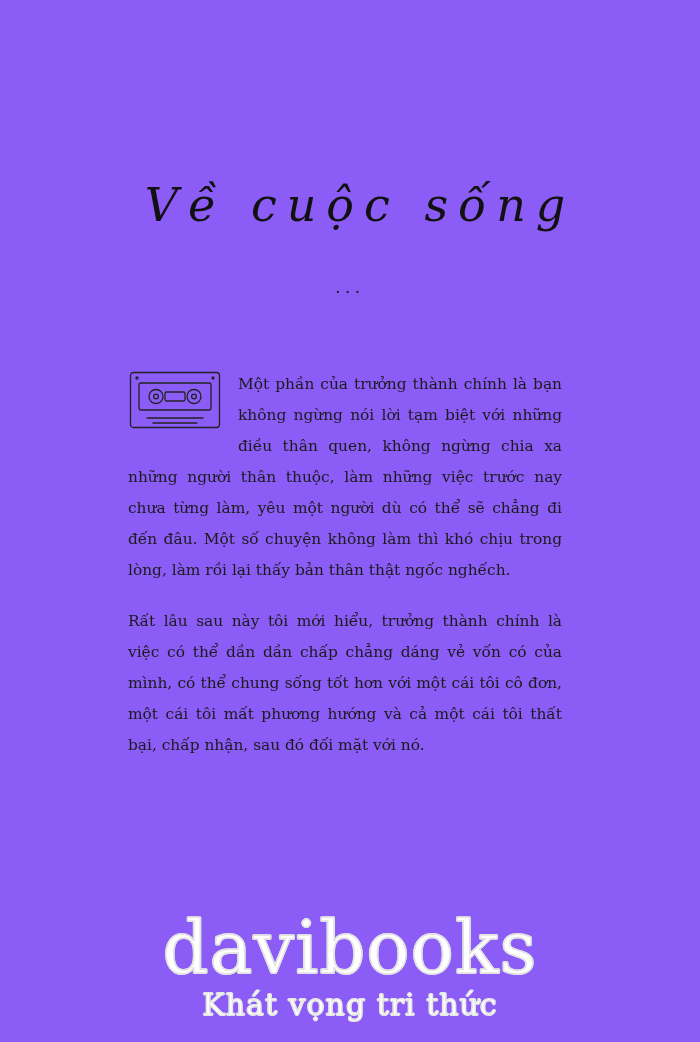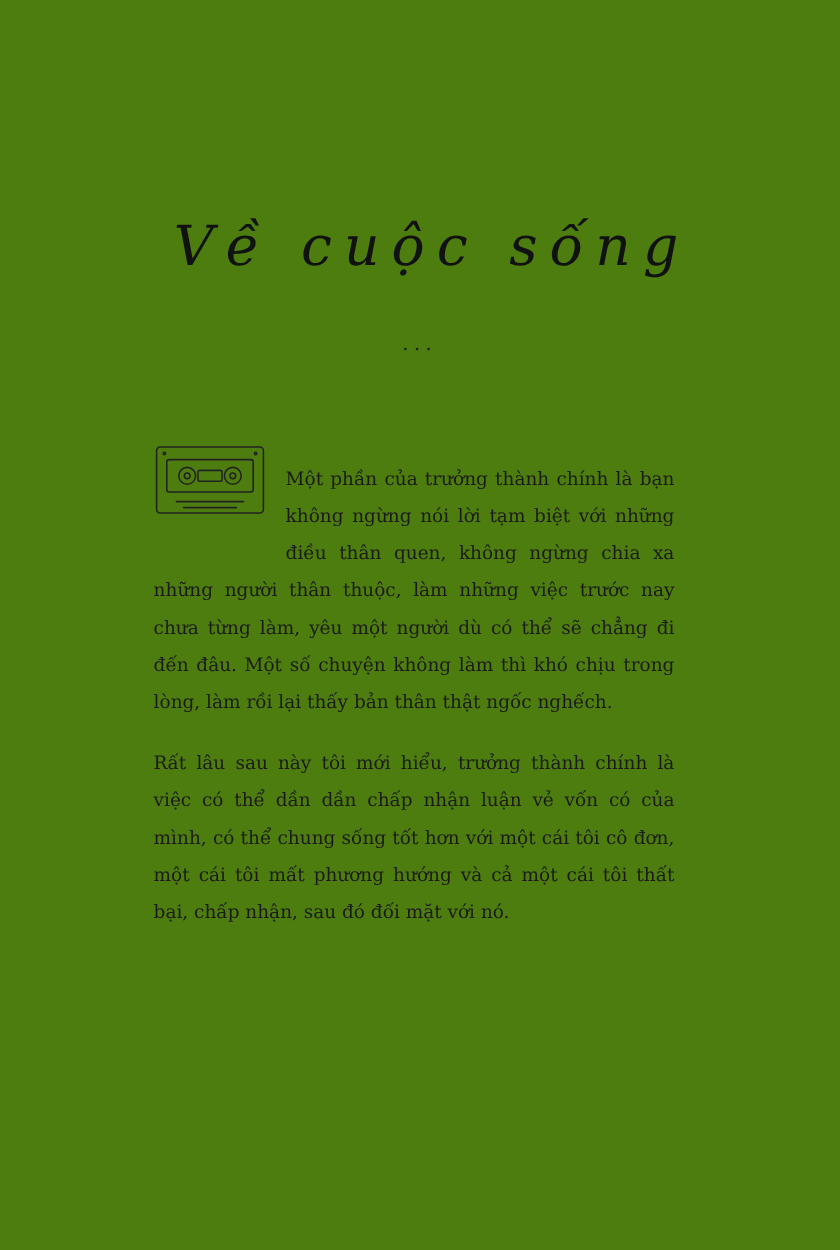--- a/index.html
+++ b/index.html
@@ -12,21 +12,21 @@
     height: 1042px;
     position: relative;
     overflow: hidden;
     font-family: "Liberation Serif", serif;
     color: #1a1a1a;
   }
 
   .page {
     position: absolute;
     inset: 0;
-    background: #4d7c0f;
+    background: #8b5cf6;
   }
 
   
   .title-wrap {
     position: absolute;
     top: 178px;
     left: 0;
     width: 700px;
     text-align: center;
   }
@@ -60,21 +60,21 @@
     left: 129px;
     top: 371px;
     width: 92px;
     height: 58px;
   }
 
   
   .body-text {
     position: absolute;
     left: 128px;
-    top: 384px;
+    top: 369px;
     width: 434px;
     font-family: "DejaVu Serif", serif;
     font-size: 15.4px;
     line-height: 31px;
     color: #1b1b1b;
     text-align: justify;
     text-justify: inter-word;
   }
   .body-text p {
     margin: 0 0 20px 0;
@@ -149,17 +149,21 @@
       <rect x="36" y="21" width="20" height="9" rx="1.5" ry="1.5"></rect>
       <line x1="18" y1="47" x2="74" y2="47"></line>
       <line x1="24" y1="52" x2="68" y2="52"></line>
       <circle cx="8" cy="7" r="1"></circle>
       <circle cx="84" cy="7" r="1"></circle>
     </svg>
   </div>
 
   <div class="body-text">
     <p class="p-first"><span class="icon-float"></span><span>Một phần của trưởng thành chính là bạn không ngừng nói lời tạm biệt với những điều thân quen, không ngừng chia xa những người thân thuộc, làm những việc trước nay chưa từng làm, yêu một người dù có thể sẽ chẳng đi đến đâu. Một số chuyện không làm thì khó chịu trong lòng, làm rồi lại thấy bản thân thật ngốc nghếch.</span></p>
-    <p>Rất lâu sau này tôi mới hiểu, trưởng thành chính là việc có thể dần dần chấp nhận luận vẻ vốn có của mình, có thể chung sống tốt hơn với một cái tôi cô đơn, một cái tôi mất phương hướng và cả một cái tôi thất bại, chấp nhận, sau đó đối mặt với nó.</p>
+    <p>Rất lâu sau này tôi mới hiểu, trưởng thành chính là việc có thể dần dần chấp chẳng dáng vẻ vốn có của mình, có thể chung sống tốt hơn với một cái tôi cô đơn, một cái tôi mất phương hướng và cả một cái tôi thất bại, chấp nhận, sau đó đối mặt với nó.</p>
   </div>
 
+  <div class="watermark">
+    <div class="wm-main">davibooks</div>
+    <div class="wm-sub">Khát vọng tri thức</div>
+  </div>
 
 </div>
 
 </body></html>

